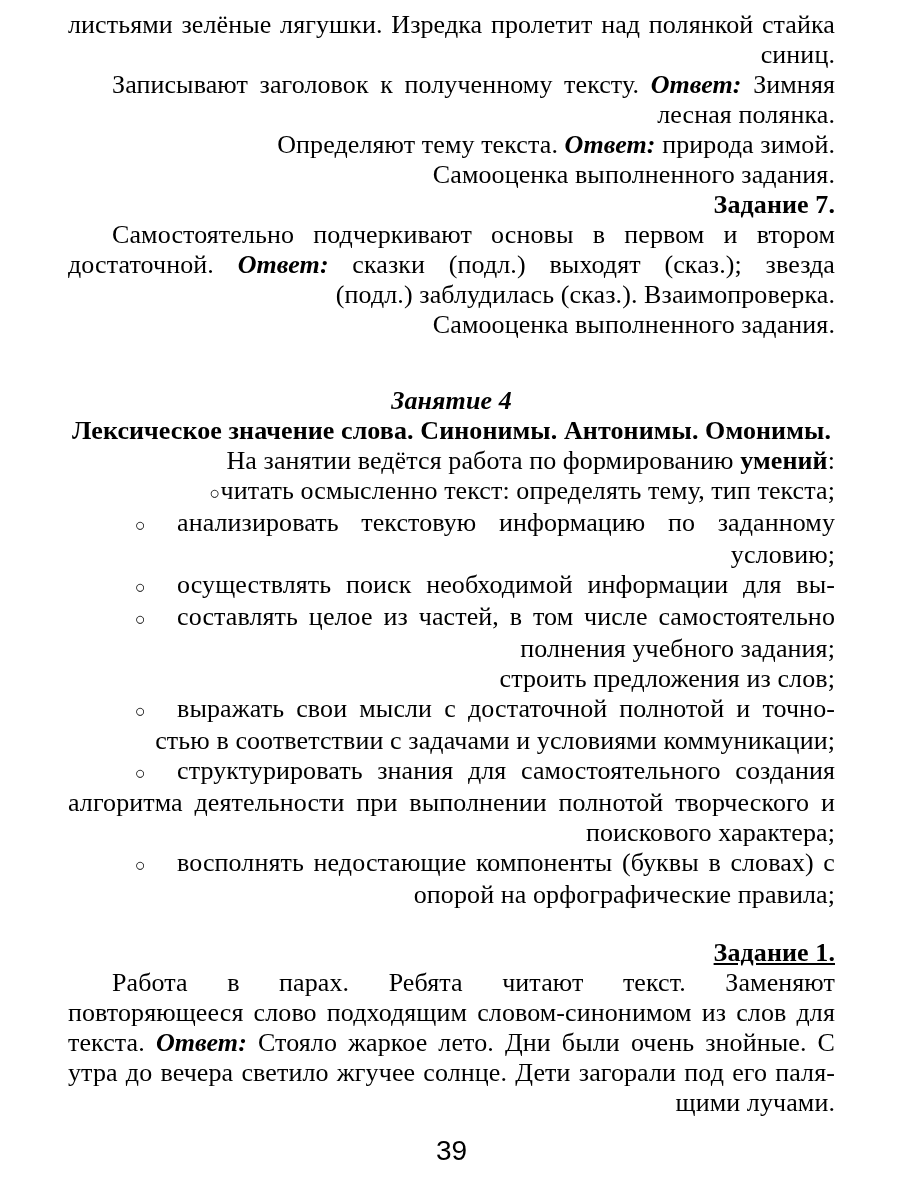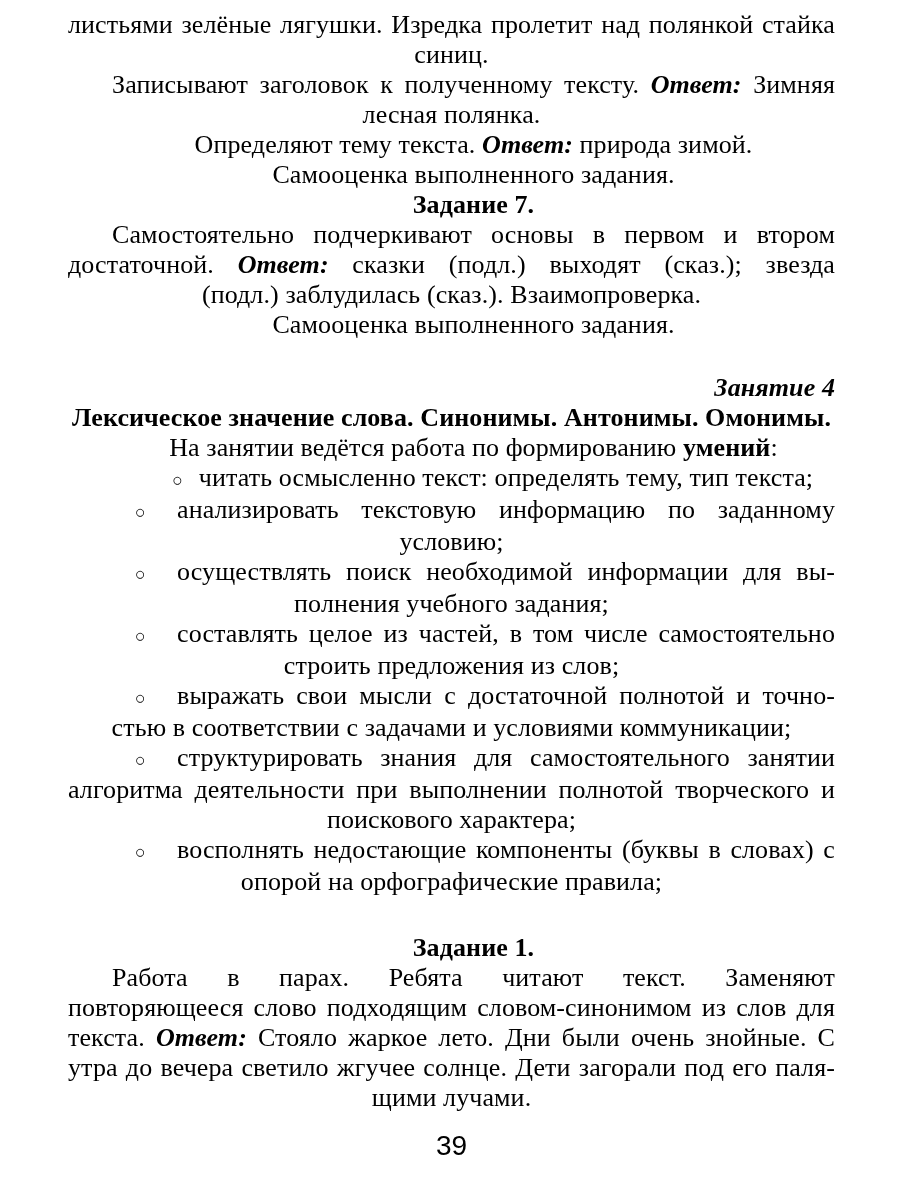--- a/index.html
+++ b/index.html
@@ -18,21 +18,21 @@
     box-sizing: border-box;
     width: 900px;
     height: 1200px;
     padding: 10px 65px 13px 68px;
     background: #ffffff;
     border-radius: 30px;
   }
   .line {
     font-size: 26px;
     line-height: 30px;
-    text-align: center;
+    text-align: right;
     letter-spacing: 0.1px;
   }
   .line.j {
     text-align: justify;
     text-align-last: justify;
     text-justify: inter-word;
   }
   .line.c {
     text-align: center;
     white-space: nowrap;
@@ -71,38 +71,38 @@
       <div class="line"><span class="">синиц.</span></div>
       <div class="line j"><span class="ind"></span><span class="">Записывают заголовок к полученному тексту. </span><span class="i">Ответ:</span><span class=""> Зимняя</span></div>
       <div class="line"><span class="">лесная полянка.</span></div>
       <div class="line"><span class="ind"></span><span class="">Определяют тему текста. </span><span class="i">Ответ:</span><span class=""> природа зимой.</span></div>
       <div class="line"><span class="ind"></span><span class="">Самооценка выполненного задания.</span></div>
       <div class="line"><span class="ind"></span><span class="b ">Задание 7.</span></div>
       <div class="line j"><span class="ind"></span><span class="">Самостоятельно подчеркивают основы в первом и втором</span></div>
       <div class="line j"><span class="">достаточной. </span><span class="i">Ответ:</span><span class=""> сказки (подл.) выходят (сказ.); звезда</span></div>
       <div class="line"><span class="">(подл.) заблудилась (сказ.). Взаимопроверка.</span></div>
       <div class="line"><span class="ind"></span><span class="">Самооценка выполненного задания.</span></div>
-      <div class="line c" style="margin-top: 33px; text-align: right;"><span class="i">Занятие 4</span></div>
+      <div class="line c" style="margin-top: 46px;"><span class="i">Занятие 4</span></div>
       <div class="line c"><span class="b ">Лексическое значение слова. Синонимы. Антонимы. Омонимы.</span></div>
       <div class="line"><span class="ind"></span><span class="">На занятии ведётся работа по формированию </span><span class="b ">умений</span><span class="">:</span></div>
       <div class="line"><span class="ind2"></span><span class="blt">○</span><span class="">читать осмысленно текст: определять тему, тип текста;</span></div>
       <div class="line j"><span class="ind2"></span><span class="blt">○</span><span class="">анализировать текстовую информацию по заданному</span></div>
       <div class="line"><span class="">условию;</span></div>
       <div class="line j"><span class="ind2"></span><span class="blt">○</span><span class="">осуществлять поиск необходимой информации для вы-</span></div>
+      <div class="line j"><span class="ind2"></span><span class="blt">○</span><span class="">составлять целое из частей, в том числе самостоятельно</span></div>
       <div class="line"><span class="">полнения учебного задания;</span></div>
-      <div class="line j"><span class="ind2"></span><span class="blt">○</span><span class="">составлять целое из частей, в том числе самостоятельно</span></div>
       <div class="line"><span class="">строить предложения из слов;</span></div>
       <div class="line j"><span class="ind2"></span><span class="blt">○</span><span class="">выражать свои мысли с достаточной полнотой и точно-</span></div>
       <div class="line"><span class="">стью в соответствии с задачами и условиями коммуникации;</span></div>
-      <div class="line j"><span class="ind2"></span><span class="blt">○</span><span class="">структурировать знания для самостоятельного занятии</span></div>
+      <div class="line j"><span class="ind2"></span><span class="blt">○</span><span class="">структурировать знания для самостоятельного создания</span></div>
       <div class="line j"><span class="">алгоритма деятельности при выполнении полнотой творческого и</span></div>
       <div class="line"><span class="">поискового характера;</span></div>
       <div class="line j"><span class="ind2"></span><span class="blt">○</span><span class="">восполнять недостающие компоненты (буквы в словах) с</span></div>
       <div class="line"><span class="">опорой на орфографические правила;</span></div>
-      <div class="line" style="margin-top: 36px;"><span class="ind"></span><span class="b ">Задание 1.</span></div>
+      <div class="line" style="margin-top: 28px; text-decoration: underline;"><span class="ind"></span><span class="b ">Задание 1.</span></div>
       <div class="line j"><span class="ind"></span><span class="">Работа в парах. Ребята читают текст. Заменяют</span></div>
       <div class="line j"><span class="">повторяющееся слово подходящим словом-синонимом из слов для</span></div>
       <div class="line j"><span class="">текста. </span><span class="i">Ответ:</span><span class=""> Стояло жаркое лето. Дни были очень знойные. С</span></div>
       <div class="line j"><span class="">утра до вечера светило жгучее солнце. Дети загорали под его паля-</span></div>
       <div class="line"><span class="">щими лучами.</span></div>
     </div>
   <div class="pagenum">39</div>
 </div>
 
 </body></html>

